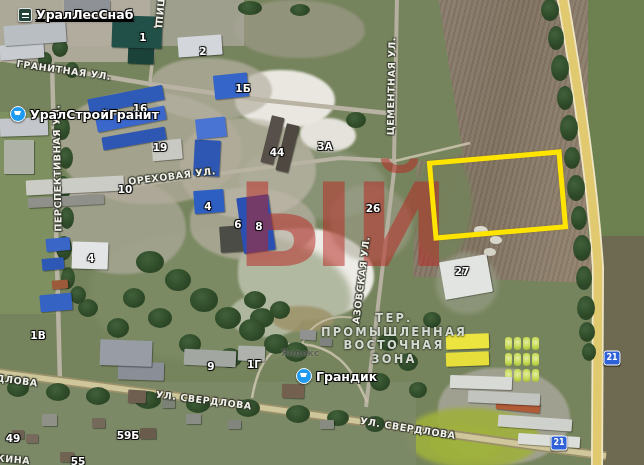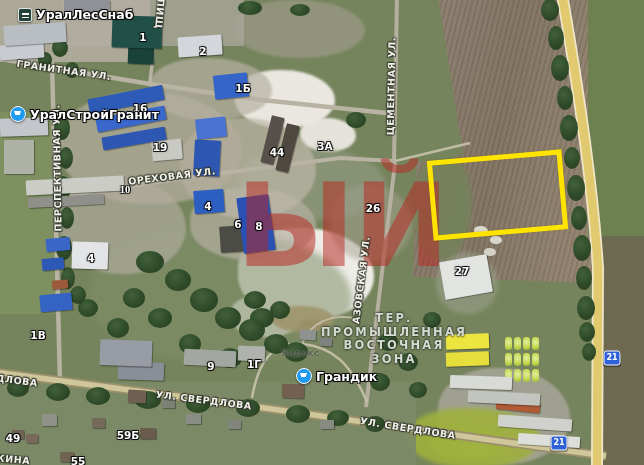--- a/index.html
+++ b/index.html
@@ -262,36 +262,36 @@
     <div class="lbl street" style="left: 204px; top: 400px; transform: translate(-50%, -50%) rotate(7deg);">ул. Свердлова</div>
     <div class="lbl street" style="left: 408px; top: 428px; transform: translate(-50%, -50%) rotate(9deg);">ул. Свердлова</div>
     <div class="lbl street" style="left: 10px; top: 459px; transform: translate(-50%, -50%) rotate(5deg);">ткина</div>
     <div class="lbl bld" style="left: 143px; top: 37px; transform: translate(-50%, -50%) rotate(0deg);">1</div>
     <div class="lbl bld" style="left: 203px; top: 51px; transform: translate(-50%, -50%) rotate(0deg);">2</div>
     <div class="lbl bld" style="left: 243px; top: 88px; transform: translate(-50%, -50%) rotate(0deg);">1Б</div>
     <div class="lbl bld" style="left: 140px; top: 108px; transform: translate(-50%, -50%) rotate(0deg);">16</div>
     <div class="lbl bld" style="left: 160px; top: 147px; transform: translate(-50%, -50%) rotate(0deg);">19</div>
     <div class="lbl bld" style="left: 277px; top: 152px; transform: translate(-50%, -50%) rotate(0deg);">44</div>
     <div class="lbl bld" style="left: 325px; top: 146px; transform: translate(-50%, -50%) rotate(0deg);">3А</div>
-    <div class="lbl bld" style="left: 125px; top: 189px; transform: translate(-50%, -50%) rotate(0deg); font-family: Liberation Serif, serif;">10</div>
+    <div class="lbl bld" style="left: 125px; top: 189px; transform: translate(-50%, -50%) rotate(0deg);">10</div>
     <div class="lbl bld" style="left: 208px; top: 206px; transform: translate(-50%, -50%) rotate(0deg);">4</div>
     <div class="lbl bld" style="left: 238px; top: 224px; transform: translate(-50%, -50%) rotate(0deg);">6</div>
     <div class="lbl bld" style="left: 259px; top: 226px; transform: translate(-50%, -50%) rotate(0deg);">8</div>
     <div class="lbl bld" style="left: 91px; top: 258px; transform: translate(-50%, -50%) rotate(0deg);">4</div>
     <div class="lbl bld" style="left: 373px; top: 208px; transform: translate(-50%, -50%) rotate(0deg);">26</div>
     <div class="lbl bld" style="left: 462px; top: 271px; transform: translate(-50%, -50%) rotate(0deg);">27</div>
     <div class="lbl bld" style="left: 211px; top: 366px; transform: translate(-50%, -50%) rotate(0deg);">9</div>
     <div class="lbl bld" style="left: 254px; top: 364px; transform: translate(-50%, -50%) rotate(0deg);">1Г</div>
     <div class="lbl bld" style="left: 38px; top: 335px; transform: translate(-50%, -50%) rotate(0deg);">1В</div>
     <div class="lbl bld" style="left: 13px; top: 438px; transform: translate(-50%, -50%) rotate(0deg);">49</div>
     <div class="lbl bld" style="left: 128px; top: 435px; transform: translate(-50%, -50%) rotate(0deg);">59Б</div>
     <div class="lbl bld" style="left: 78px; top: 461px; transform: translate(-50%, -50%) rotate(0deg);">55</div>
     <div class="badge" style="position: absolute; left: 559px; top: 443px;">21</div>
     <div class="badge" style="position: absolute; left: 612px; top: 358px;">21</div>
-    <div class="poi" style="left: 18px; top: 7px;">
+    <div class="poi" style="left: 18px; top: 7px; text-decoration: underline;">
       <span class="poi-icon logo-square"></span>
       <span class="poi-label">УралЛесСнаб</span>
     </div>
     <div class="poi" style="left: 10px; top: 106px;">
       <span class="poi-icon cart-circle">
         <span class="cart"></span>
       </span>
       <span class="poi-label">УралСтройГранит</span>
     </div>
     <div class="poi" style="left: 296px; top: 368px;">

